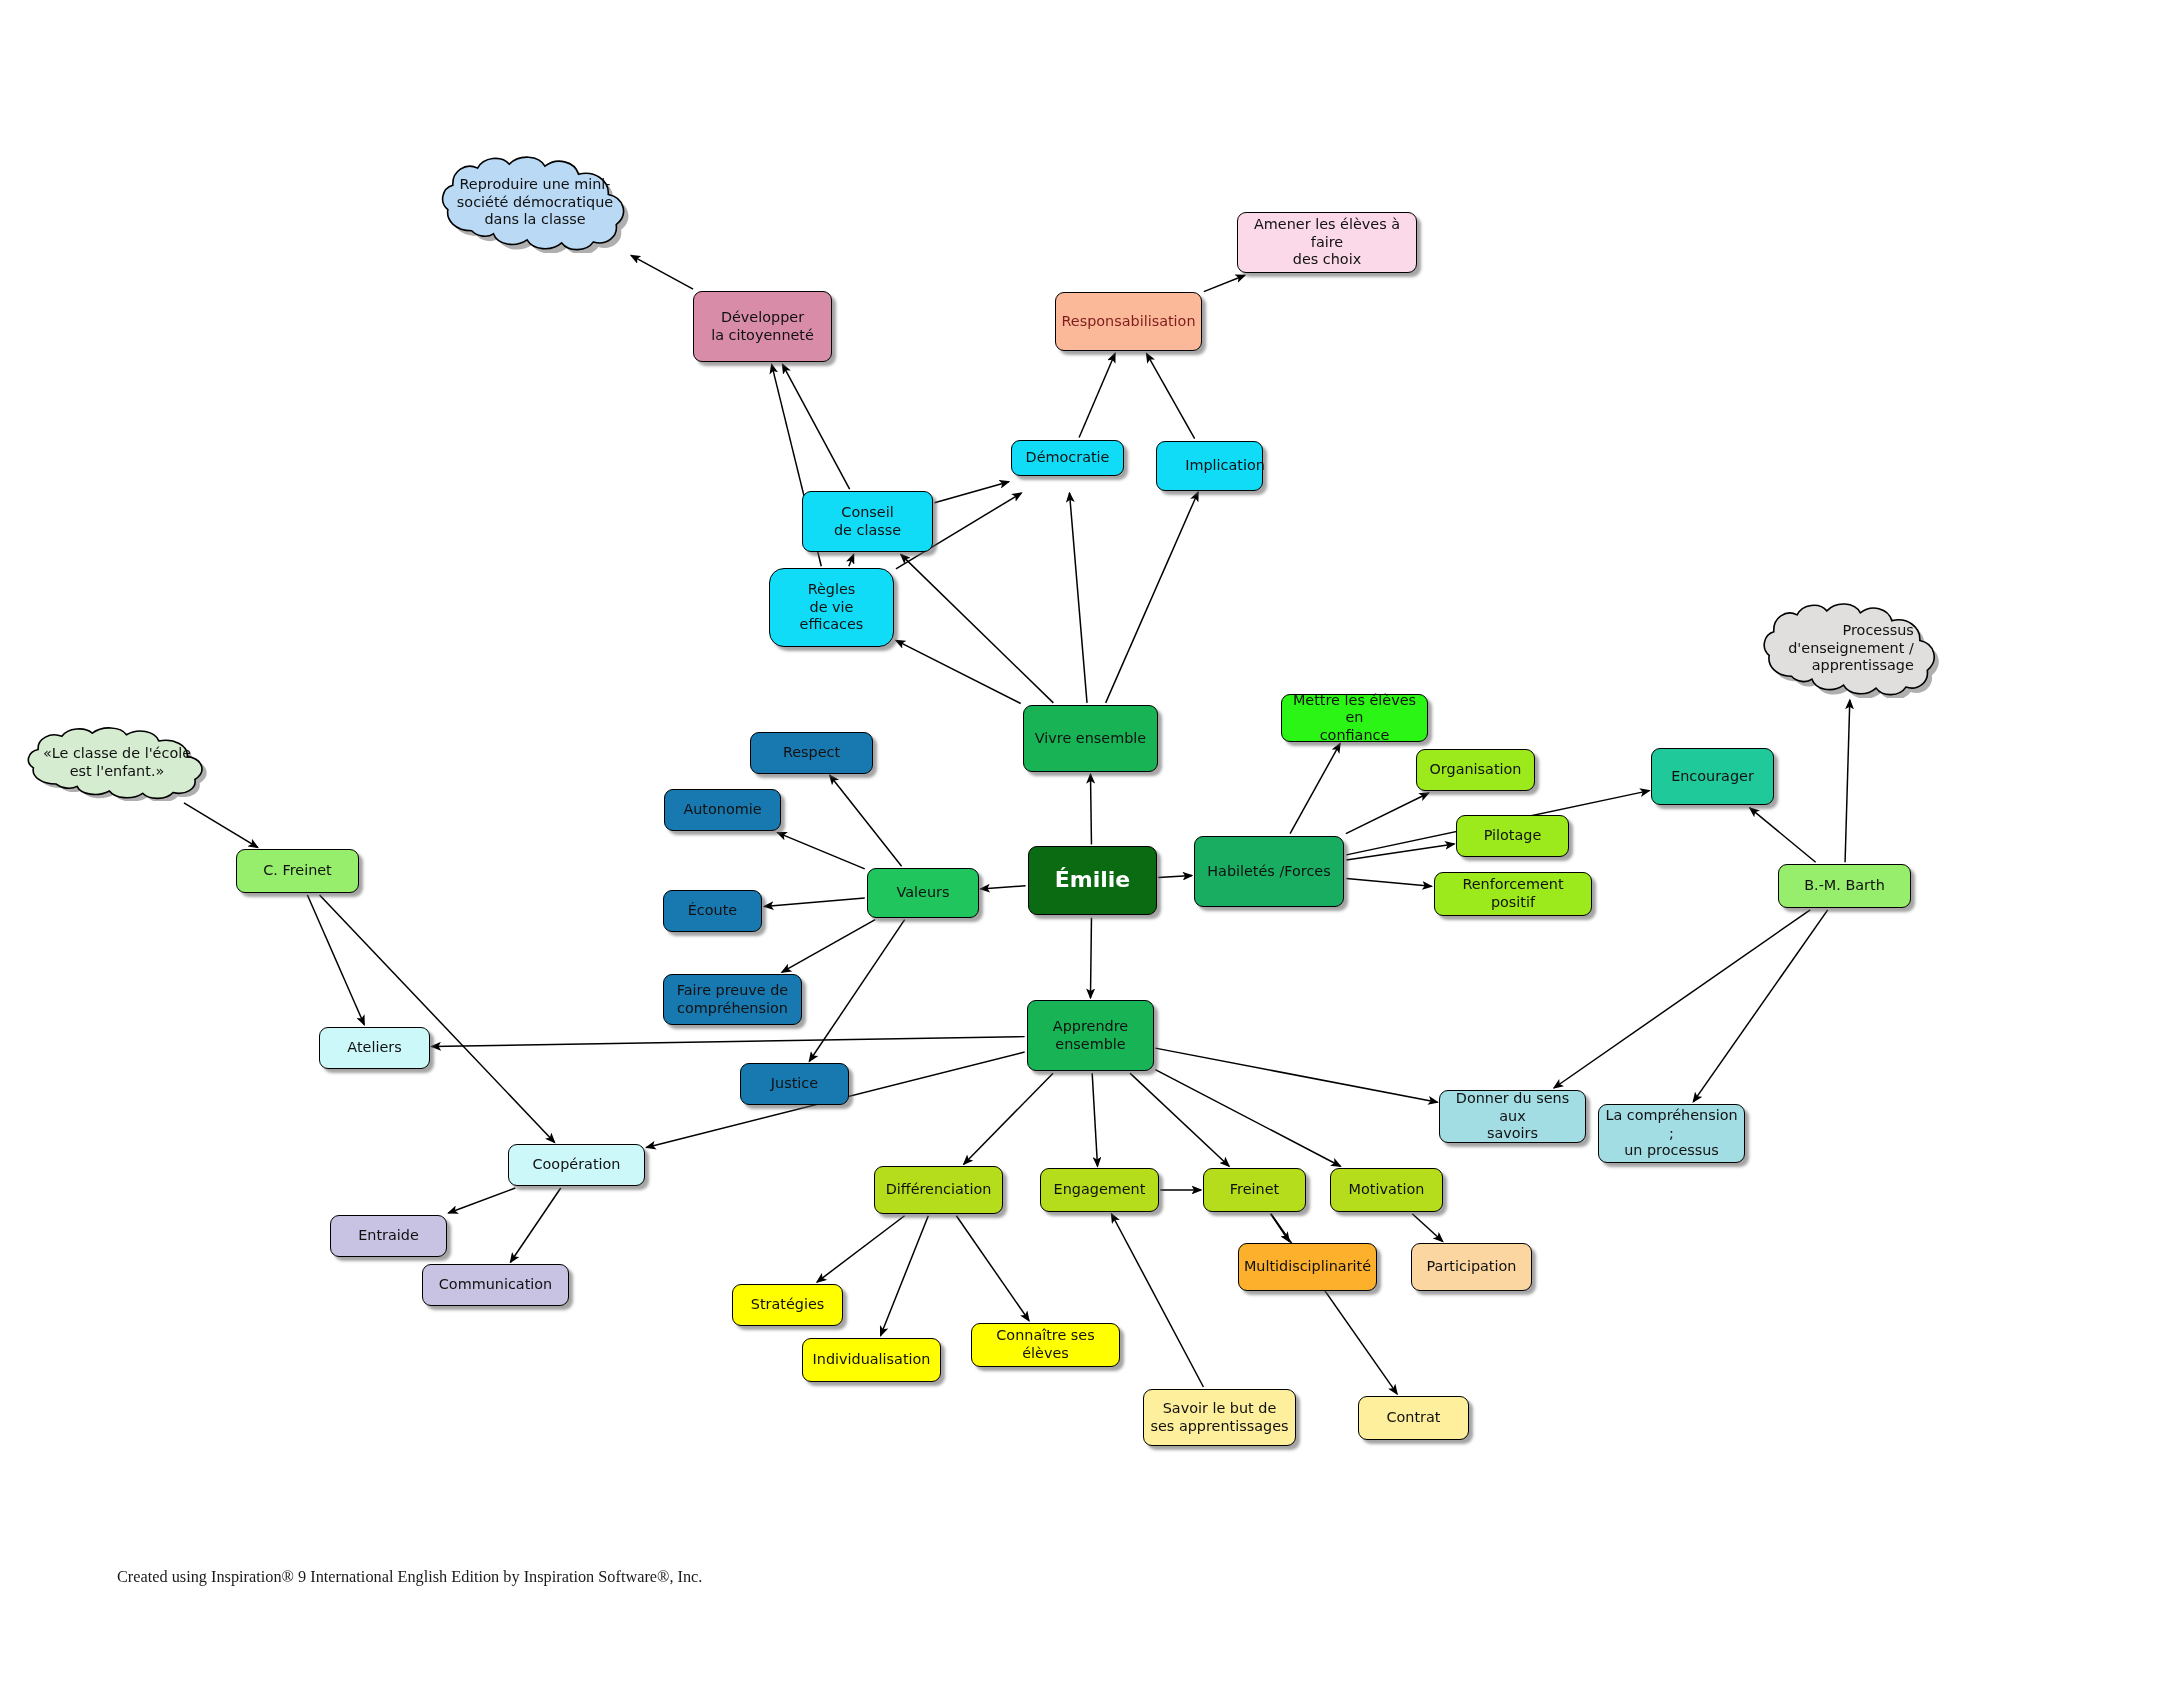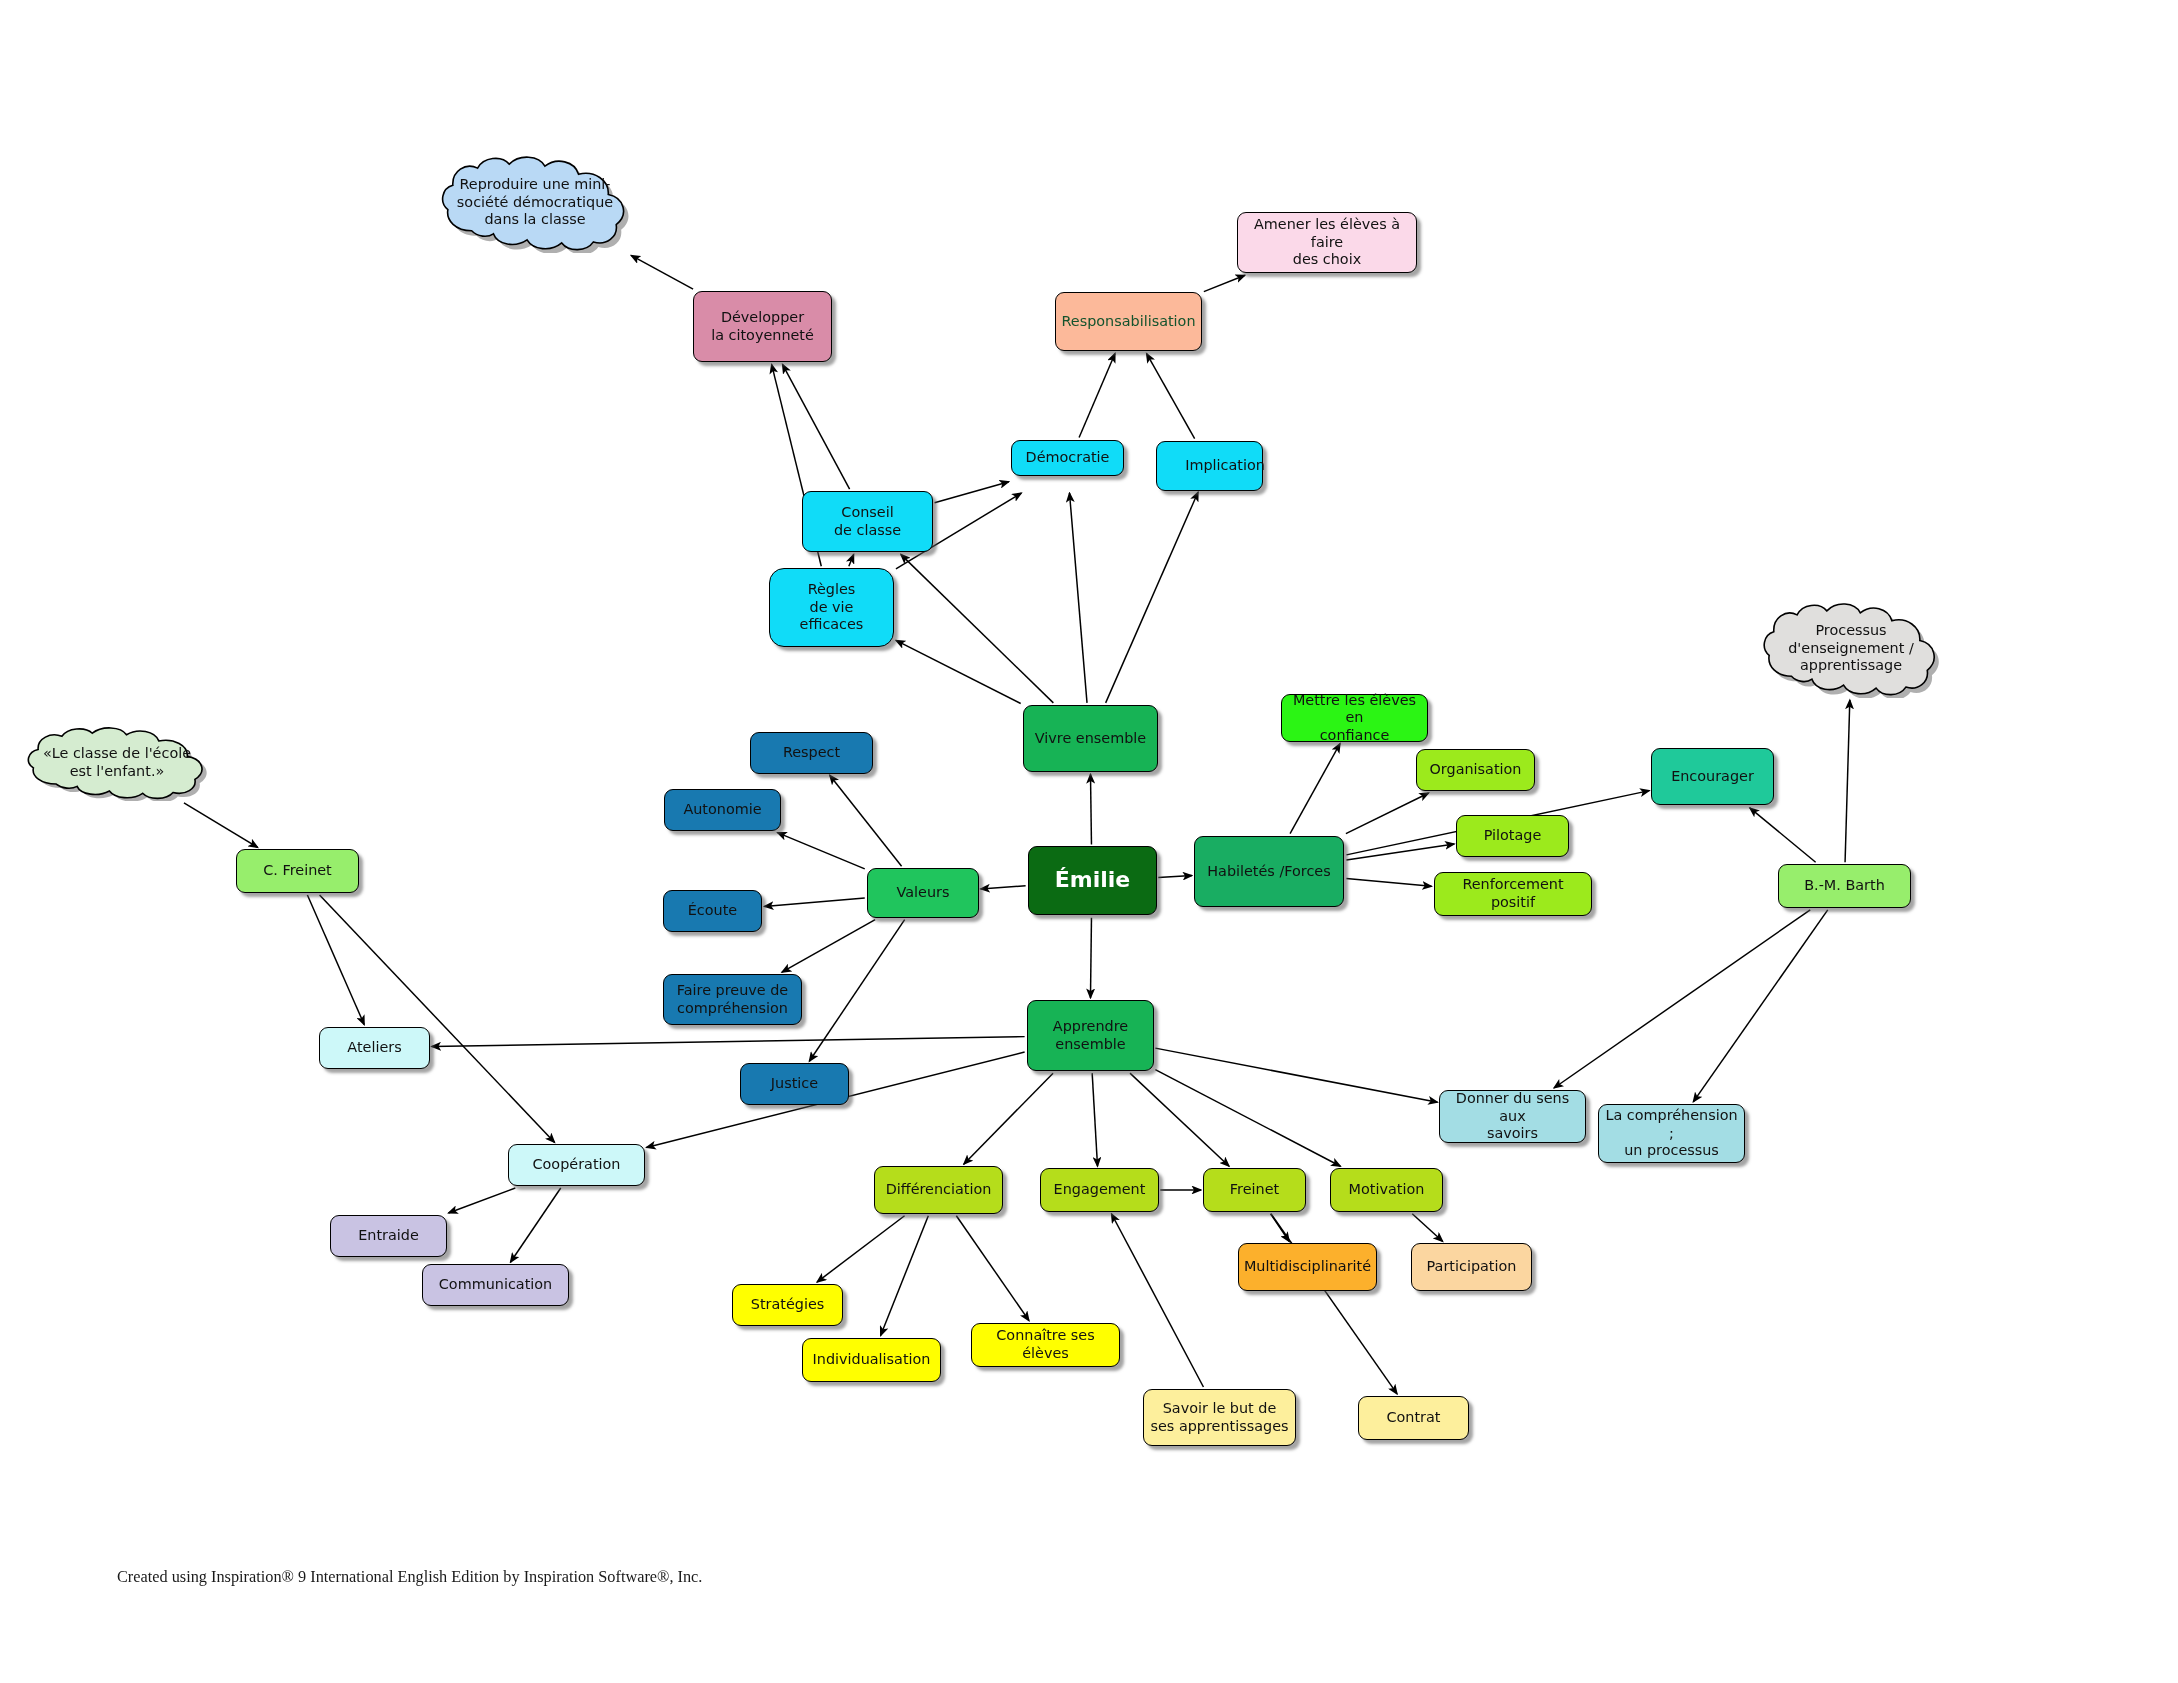--- a/index.html
+++ b/index.html
@@ -132,21 +132,21 @@
 
   <div id="nodes-group">
       <div class="node cloud" style="left: 436px; top: 152px; width: 198px; height: 101px; background: rgb(185, 217, 245); color: rgb(17, 17, 17); font-size: 14.4px; font-weight: 400;"><svg class="cloud-svg" viewBox="0 0 200 100" preserveAspectRatio="none">
           <path d="M36,78 C20,78 10,68 12,57 C3,50 6,36 17,33 C16,19 30,10 42,16 C48,5 66,3 74,12 C84,2 104,3 110,14 C122,5 140,9 144,22 C160,18 175,28 174,42 C190,45 195,62 182,72 C184,84 172,93 159,89 C152,99 134,99 127,90 C116,99 98,97 92,87 C80,95 62,92 58,81 C52,85 42,84 36,78 Z" fill="rgba(110,110,110,0.55)" stroke="none" stroke-width="1.6" vector-effect="non-scaling-stroke" transform="translate(5,5)"></path>
           <path d="M36,78 C20,78 10,68 12,57 C3,50 6,36 17,33 C16,19 30,10 42,16 C48,5 66,3 74,12 C84,2 104,3 110,14 C122,5 140,9 144,22 C160,18 175,28 174,42 C190,45 195,62 182,72 C184,84 172,93 159,89 C152,99 134,99 127,90 C116,99 98,97 92,87 C80,95 62,92 58,81 C52,85 42,84 36,78 Z" fill="#b9d9f5" stroke="#000000" stroke-width="1.6" vector-effect="non-scaling-stroke"></path>
         </svg><span class="cloud-label">Reproduire une mini-
 société démocratique
 dans la classe</span></div>
       <div class="node" style="left: 693px; top: 291px; width: 139px; height: 71px; background: rgb(217, 140, 168); color: rgb(17, 17, 17); font-size: 14.4px; font-weight: 400;"><span>Développer
 la citoyenneté</span></div>
-      <div class="node" style="left: 1055px; top: 292px; width: 147px; height: 59px; background: rgb(252, 185, 154); color: #14532d; font-size: 14.4px; font-weight: 400;"><span>Responsabilisation</span></div>
+      <div class="node" style="left: 1055px; top: 292px; width: 147px; height: 59px; background: rgb(252, 185, 154); color: #7f1d1d; font-size: 14.4px; font-weight: 400;"><span>Responsabilisation</span></div>
       <div class="node" style="left: 1237px; top: 212px; width: 180px; height: 61px; background: rgb(251, 217, 233); color: rgb(17, 17, 17); font-size: 14.4px; font-weight: 400;"><span>Amener les élèves  à faire
 des choix</span></div>
       <div class="node" style="left: 1011px; top: 440px; width: 113px; height: 36px; background: rgb(16, 220, 248); color: rgb(17, 17, 17); font-size: 14.4px; font-weight: 400;"><span>Démocratie</span></div>
       <div class="node" style="left: 1156px; top: 441px; width: 107px; height: 50px; background: rgb(16, 220, 248); color: rgb(17, 17, 17); font-size: 14.4px; font-weight: 400; padding-left: 36px;"><span>Implication</span></div>
       <div class="node" style="left: 802px; top: 491px; width: 131px; height: 61px; background: rgb(16, 220, 248); color: rgb(17, 17, 17); font-size: 14.4px; font-weight: 400;"><span>Conseil
 de classe</span></div>
       <div class="node" style="left: 769px; top: 568px; width: 125px; height: 79px; background: rgb(16, 220, 248); color: rgb(17, 17, 17); font-size: 14.4px; font-weight: 400; border-radius: 15px;"><span>Règles
 de vie
 efficaces</span></div>
       <div class="node" style="left: 1023px; top: 705px; width: 135px; height: 67px; background: rgb(23, 179, 85); color: rgb(17, 17, 17); font-size: 14.4px; font-weight: 400;"><span>Vivre ensemble</span></div>
@@ -182,21 +182,21 @@
       <div class="node" style="left: 1143px; top: 1389px; width: 153px; height: 57px; background: rgb(253, 239, 156); color: rgb(17, 17, 17); font-size: 14.4px; font-weight: 400;"><span>Savoir le but de
 ses apprentissages</span></div>
       <div class="node" style="left: 1358px; top: 1396px; width: 111px; height: 44px; background: rgb(253, 239, 156); color: rgb(17, 17, 17); font-size: 14.4px; font-weight: 400;"><span>Contrat</span></div>
       <div class="node" style="left: 1281px; top: 694px; width: 147px; height: 48px; background: rgb(43, 245, 20); color: rgb(17, 17, 17); font-size: 14.4px; font-weight: 400;"><span>Mettre les élèves en
 confiance</span></div>
       <div class="node" style="left: 1416px; top: 749px; width: 119px; height: 42px; background: rgb(156, 234, 28); color: rgb(17, 17, 17); font-size: 14.4px; font-weight: 400;"><span>Organisation</span></div>
       <div class="node" style="left: 1456px; top: 815px; width: 113px; height: 42px; background: rgb(156, 234, 28); color: rgb(17, 17, 17); font-size: 14.4px; font-weight: 400;"><span>Pilotage</span></div>
       <div class="node" style="left: 1434px; top: 872px; width: 158px; height: 44px; background: rgb(156, 234, 28); color: rgb(17, 17, 17); font-size: 14.4px; font-weight: 400;"><span>Renforcement positif</span></div>
       <div class="node" style="left: 1194px; top: 836px; width: 150px; height: 71px; background: rgb(25, 173, 98); color: rgb(17, 17, 17); font-size: 14.4px; font-weight: 400;"><span>Habiletés /Forces</span></div>
       <div class="node" style="left: 1651px; top: 748px; width: 123px; height: 57px; background: rgb(31, 201, 154); color: rgb(17, 17, 17); font-size: 14.4px; font-weight: 400;"><span>Encourager</span></div>
-      <div class="node cloud" style="left: 1758px; top: 599px; width: 186px; height: 99px; background: rgb(224, 223, 221); color: rgb(17, 17, 17); font-size: 14.4px; font-weight: 400;"><svg class="cloud-svg" viewBox="0 0 200 100" preserveAspectRatio="none">
+      <div class="node cloud" style="left: 1758px; top: 599px; width: 186px; height: 99px; background: rgb(224, 223, 221); color: rgb(17, 17, 17); font-size: 14.4px; font-weight: 400; text-align: right;"><svg class="cloud-svg" viewBox="0 0 200 100" preserveAspectRatio="none">
           <path d="M36,78 C20,78 10,68 12,57 C3,50 6,36 17,33 C16,19 30,10 42,16 C48,5 66,3 74,12 C84,2 104,3 110,14 C122,5 140,9 144,22 C160,18 175,28 174,42 C190,45 195,62 182,72 C184,84 172,93 159,89 C152,99 134,99 127,90 C116,99 98,97 92,87 C80,95 62,92 58,81 C52,85 42,84 36,78 Z" fill="rgba(110,110,110,0.55)" stroke="none" stroke-width="1.6" vector-effect="non-scaling-stroke" transform="translate(5,5)"></path>
           <path d="M36,78 C20,78 10,68 12,57 C3,50 6,36 17,33 C16,19 30,10 42,16 C48,5 66,3 74,12 C84,2 104,3 110,14 C122,5 140,9 144,22 C160,18 175,28 174,42 C190,45 195,62 182,72 C184,84 172,93 159,89 C152,99 134,99 127,90 C116,99 98,97 92,87 C80,95 62,92 58,81 C52,85 42,84 36,78 Z" fill="#e0dfdd" stroke="#000000" stroke-width="1.6" vector-effect="non-scaling-stroke"></path>
         </svg><span class="cloud-label">Processus
 d'enseignement /
 apprentissage</span></div>
       <div class="node" style="left: 1778px; top: 864px; width: 133px; height: 44px; background: rgb(151, 238, 108); color: rgb(17, 17, 17); font-size: 14.4px; font-weight: 400;"><span>B.-M. Barth</span></div>
       <div class="node" style="left: 1439px; top: 1090px; width: 147px; height: 53px; background: rgb(163, 221, 228); color: rgb(17, 17, 17); font-size: 14.4px; font-weight: 400;"><span>Donner du sens aux
 savoirs</span></div>
       <div class="node" style="left: 1598px; top: 1104px; width: 147px; height: 59px; background: rgb(163, 221, 228); color: rgb(17, 17, 17); font-size: 14.4px; font-weight: 400;"><span>La compréhension ;
 un processus</span></div>

